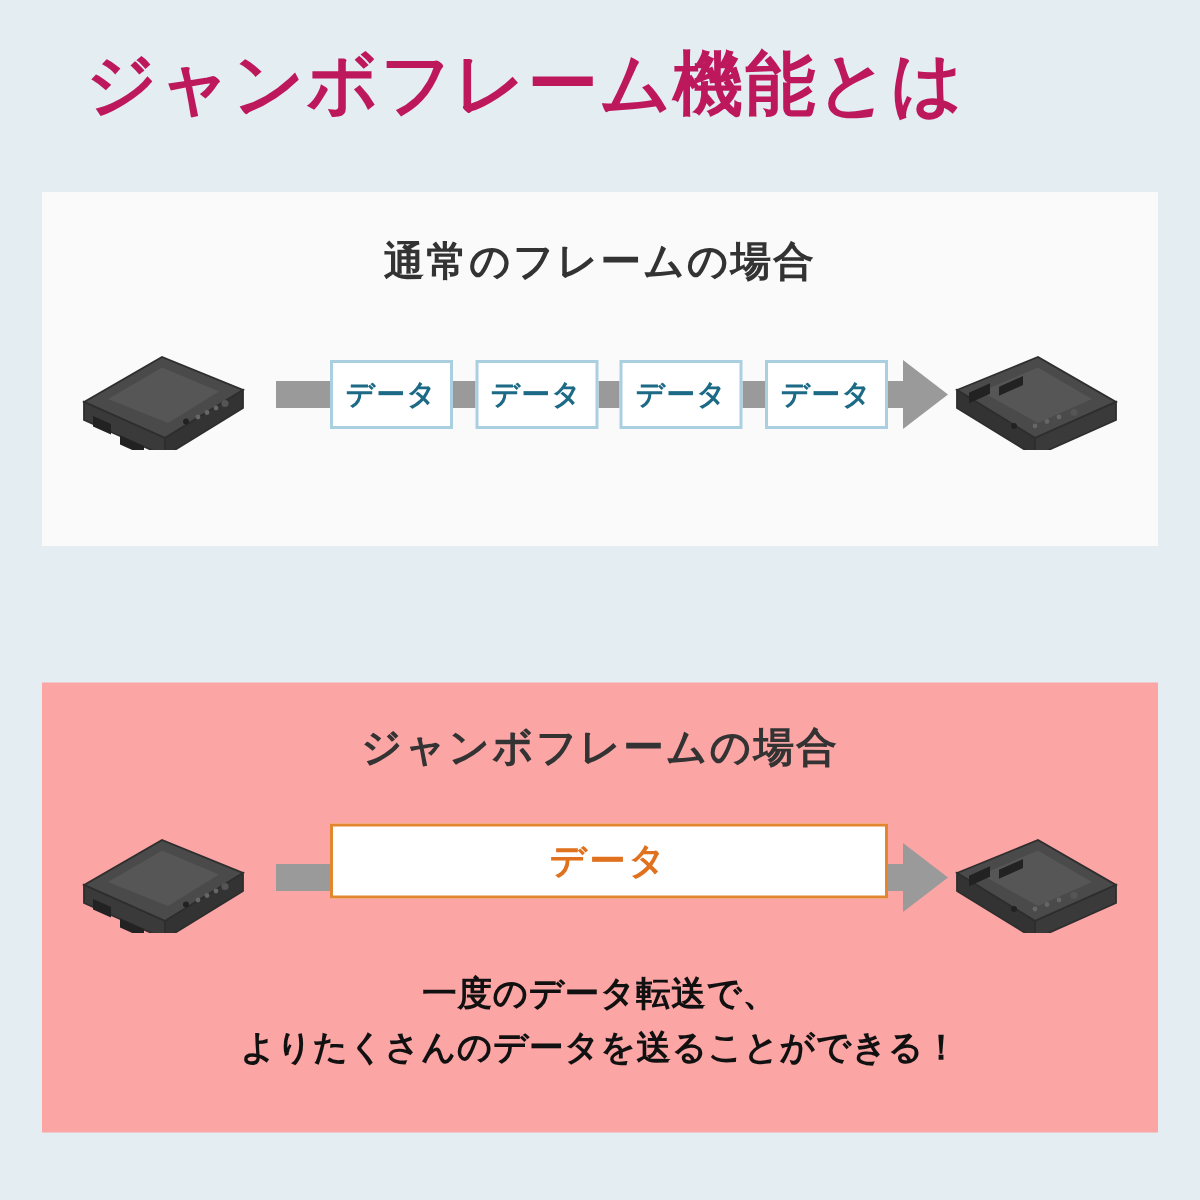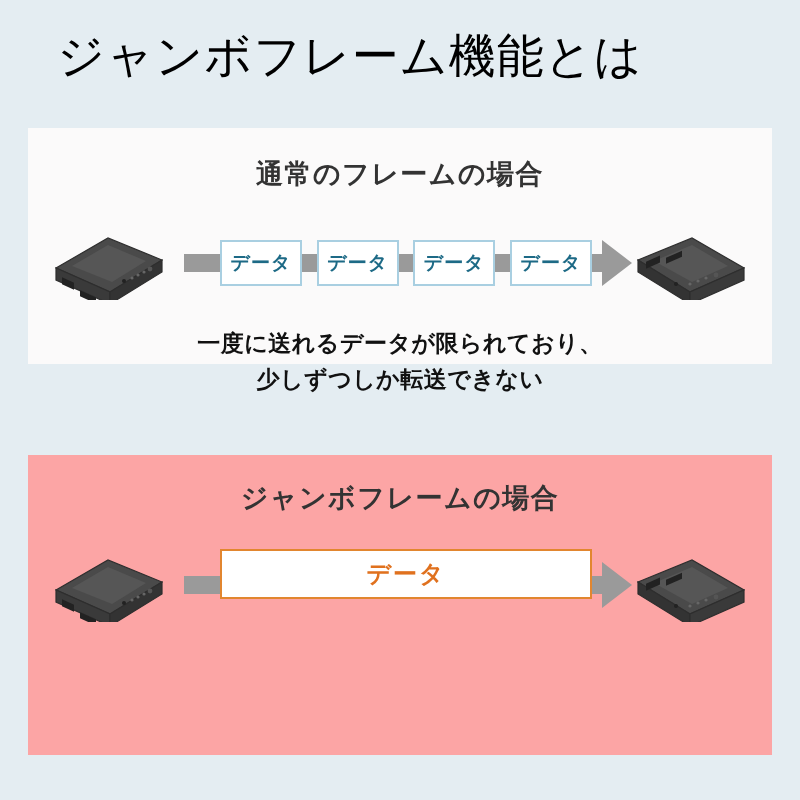--- a/index.html
+++ b/index.html
@@ -16,22 +16,22 @@
   }
 
   
   .page-title {
     position: absolute;
     top: 28px;
     left: 0;
     width: 700px;
     text-align: center;
     font-size: 47px;
-    font-weight: normal;
-    color: #000000;
+    font-weight: bold;
+    color: #be185d;
     letter-spacing: 1px;
     line-height: 1.2;
   }
 
   
   .card {
     position: absolute;
     left: 28px;
     width: 744px;
     box-sizing: border-box;
@@ -213,24 +213,20 @@
         <rect x="34" y="47" width="16" height="6" fill="#222" transform="skewY(-24)"></rect>
         <circle cx="44" cy="58" r="2" fill="#222"></circle>
         <circle cx="58" cy="58" r="1.6" fill="#666"></circle>
         <circle cx="66" cy="55" r="1.6" fill="#666"></circle>
         <circle cx="74" cy="52" r="1.6" fill="#666"></circle>
         <circle cx="84" cy="49" r="2.4" fill="#555"></circle>
       </svg>
     </div>
   </div>
 
-  <div class="caption">
-    <span class="line">一度に送れるデータが限られており、</span>
-    <span class="line">少しずつしか転送できない</span>
-  </div>
 </div>
 
 <div class="card card-jumbo">
 
   <div class="card-heading">ジャンボフレームの場合</div>
 
   <div class="diagram">
 
     <div class="device device-left">
       <svg viewBox="0 0 118 74" width="118" height="74" aria-hidden="true">
@@ -265,13 +261,17 @@
         <rect x="34" y="47" width="16" height="6" fill="#222" transform="skewY(-24)"></rect>
         <circle cx="44" cy="58" r="2" fill="#222"></circle>
         <circle cx="58" cy="58" r="1.6" fill="#666"></circle>
         <circle cx="66" cy="55" r="1.6" fill="#666"></circle>
         <circle cx="74" cy="52" r="1.6" fill="#666"></circle>
         <circle cx="84" cy="49" r="2.4" fill="#555"></circle>
       </svg>
     </div>
   </div>
 
+  <div class="caption">
+    <span class="line">一度のデータ転送で、</span>
+    <span class="line">よりたくさんのデータを送ることができる！</span>
+  </div>
 </div>
 
 </body></html>

